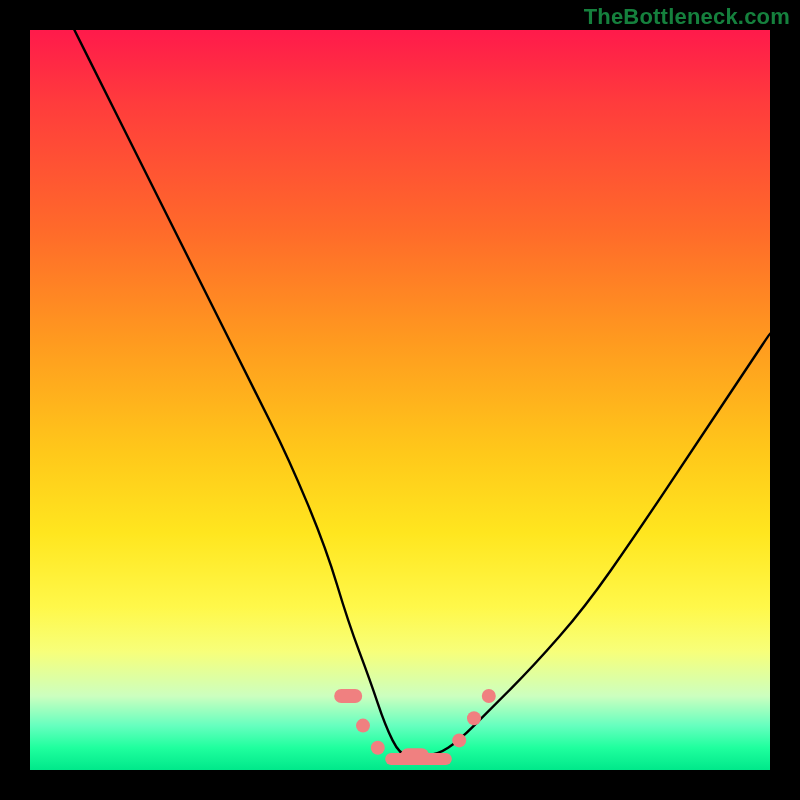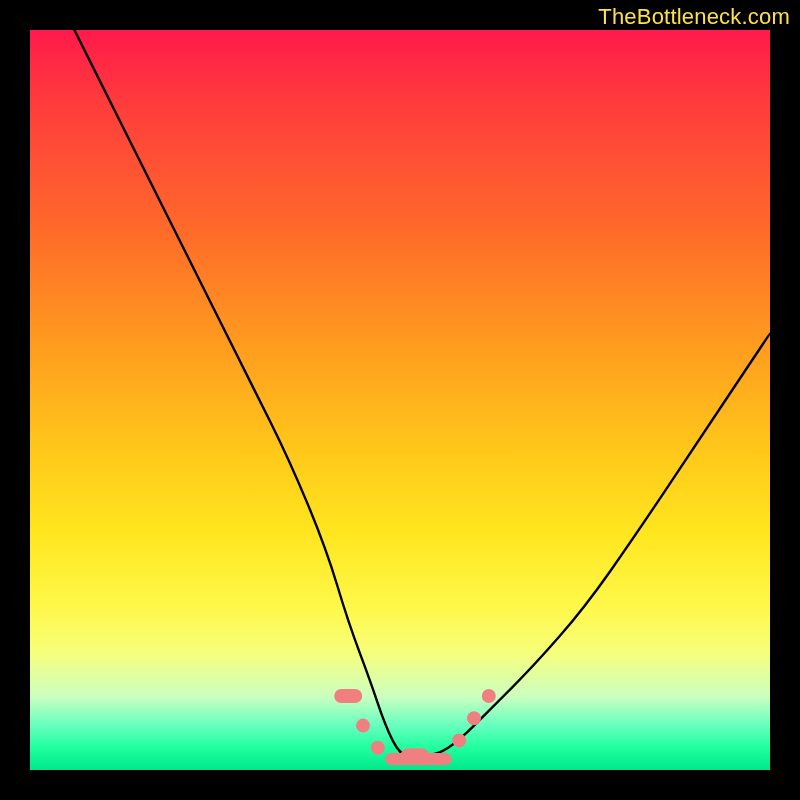--- a/index.html
+++ b/index.html
@@ -45,23 +45,23 @@
     left: 0;
     top: 0;
     width: 740px;
     height: 740px;
     pointer-events: none;
   }
   .watermark {
     position: absolute;
     top: 4px;
     right: 10px;
-    color: #fde047;
+    color: #15803d;
     font-size: 22px;
-    font-weight: 400;
+    font-weight: 700;
     letter-spacing: 0.2px;
     user-select: none;
   }
 </style>
 </head>
 <body>
 
 <div class="frame">
   <div class="watermark">TheBottleneck.com</div>
 

